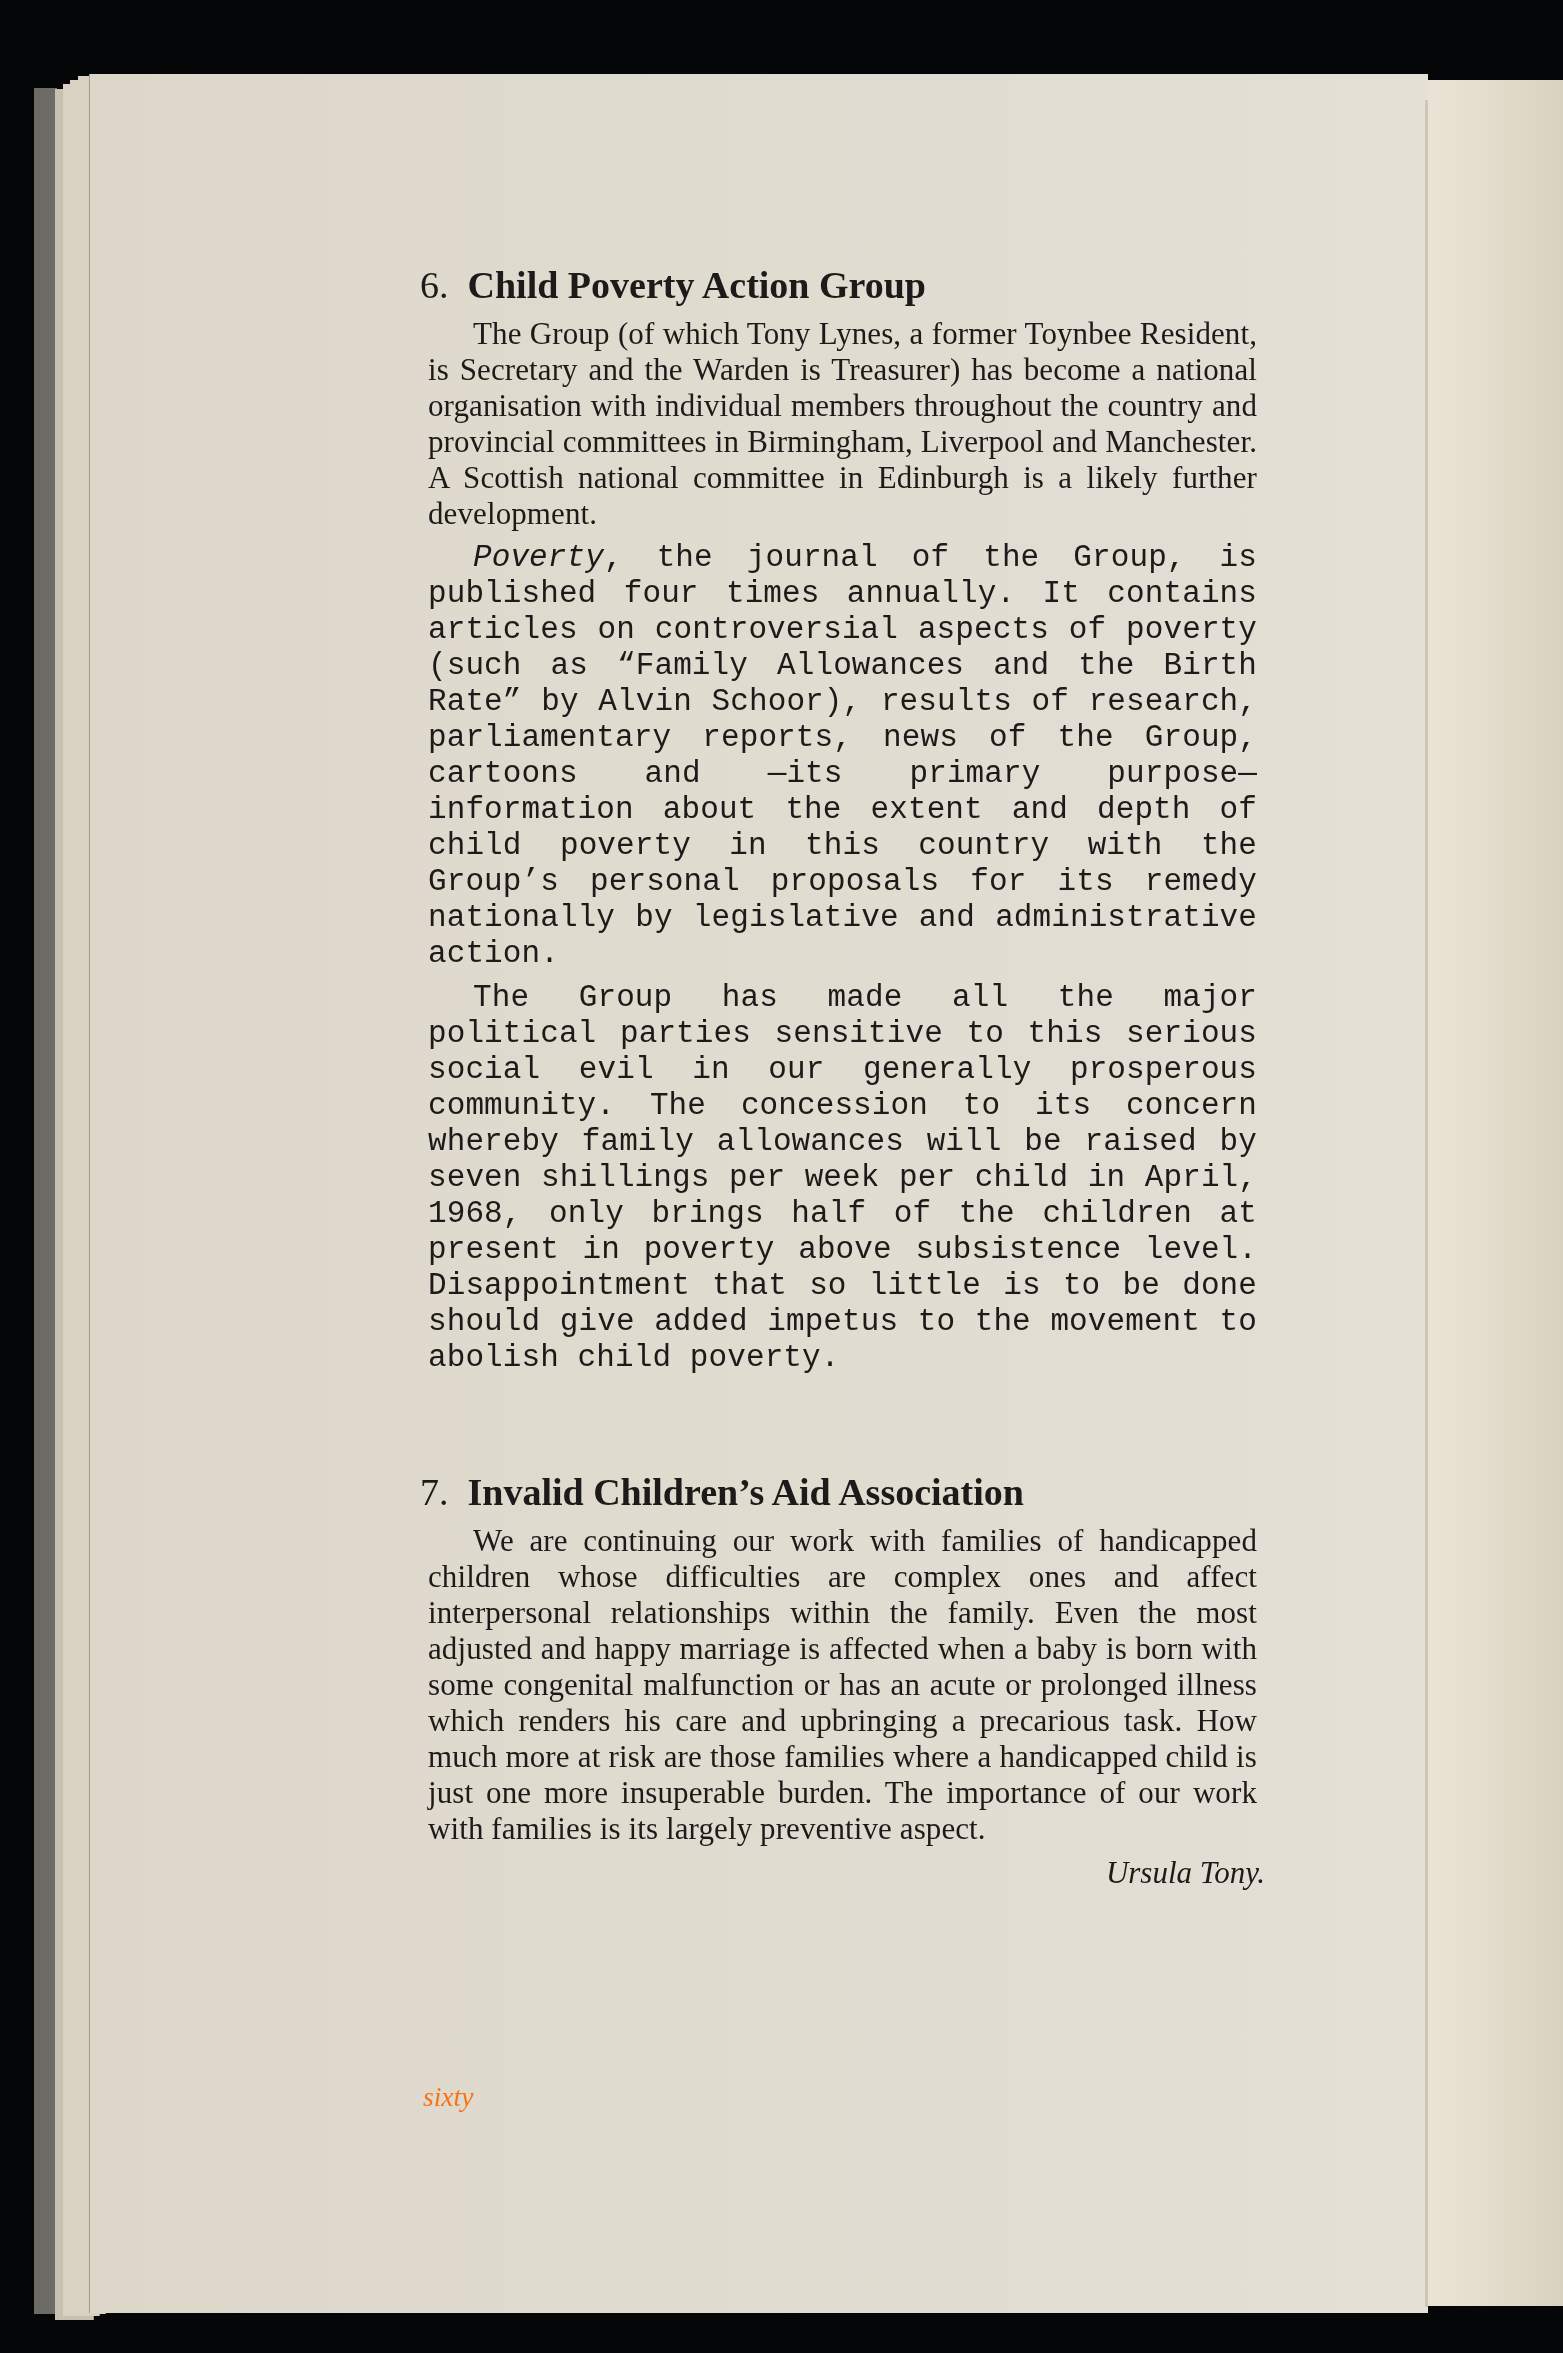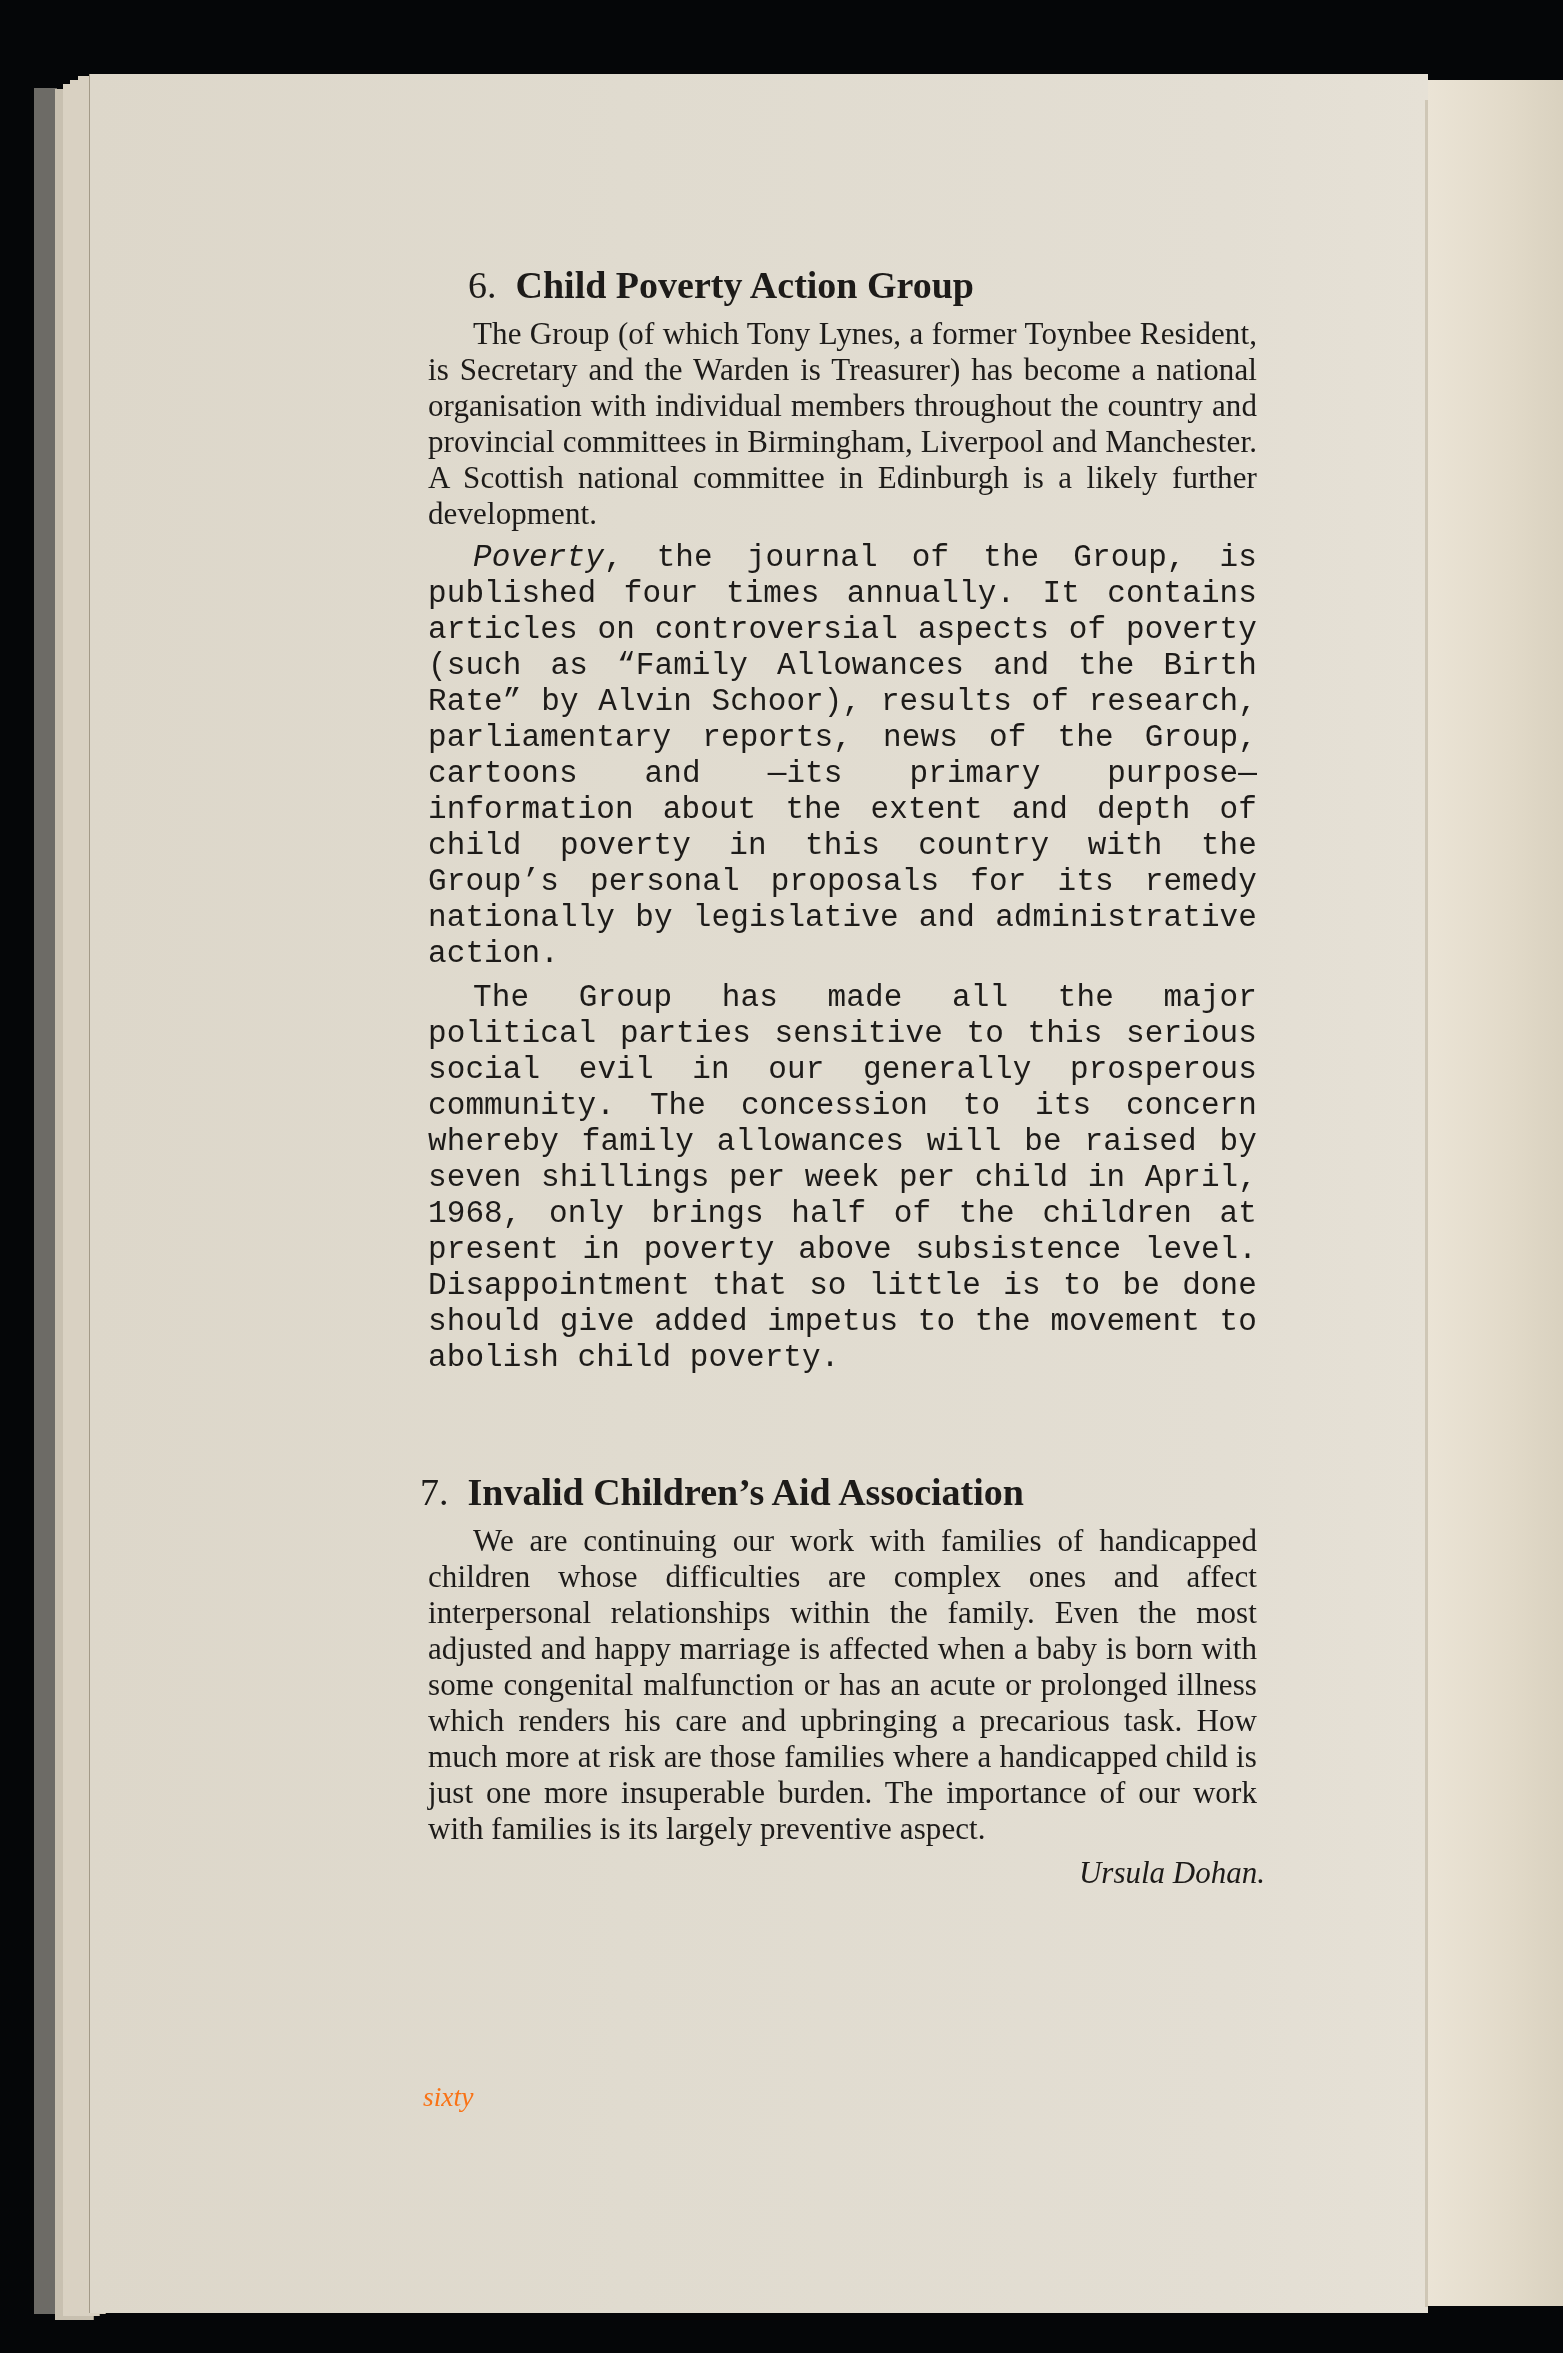--- a/index.html
+++ b/index.html
@@ -72,21 +72,21 @@
       margin: 0;
       white-space: nowrap;
     }
     .heading .num {
       font-weight: normal;
       margin-right: 19px;
     }
     .heading .title {
       font-weight: bold;
     }
-    .heading-6 { margin-top: 0; margin-left: 48px; }
+    .heading-6 { margin-top: 0; }
     .heading-7 { margin-top: 94px; }
 
     p.para {
       font-size: 31px;
       line-height: 36px;
       margin: 8px;
       text-align: justify;
       text-indent: 45px;
       letter-spacing: 0.1px;
     }
@@ -143,19 +143,19 @@
       </p>
     </section>
 
     <section>
       <h2 class="heading heading-7">
         <span class="num">7.</span><span class="title">Invalid Children’s Aid Association</span>
       </h2>
       <p class="para para-first">
         <span>We are continuing our work with families of handicapped children whose difficulties are complex ones and affect interpersonal relationships within the family. Even the most adjusted and happy marriage is affected when a baby is born with some congenital malfunction or has an acute or prolonged illness which renders his care and upbringing a precarious task. How much more at risk are those families where a handicapped child is just one more insuperable burden. The importance of our work with families is its largely preventive aspect.</span>
       </p>
-      <div class="signature">Ursula Dohan.</div>
+      <div class="signature">Ursula Tony.</div>
     </section>
   </div>
 
   <div class="folio">sixty</div>
 </div>
 
 
 </body></html>

